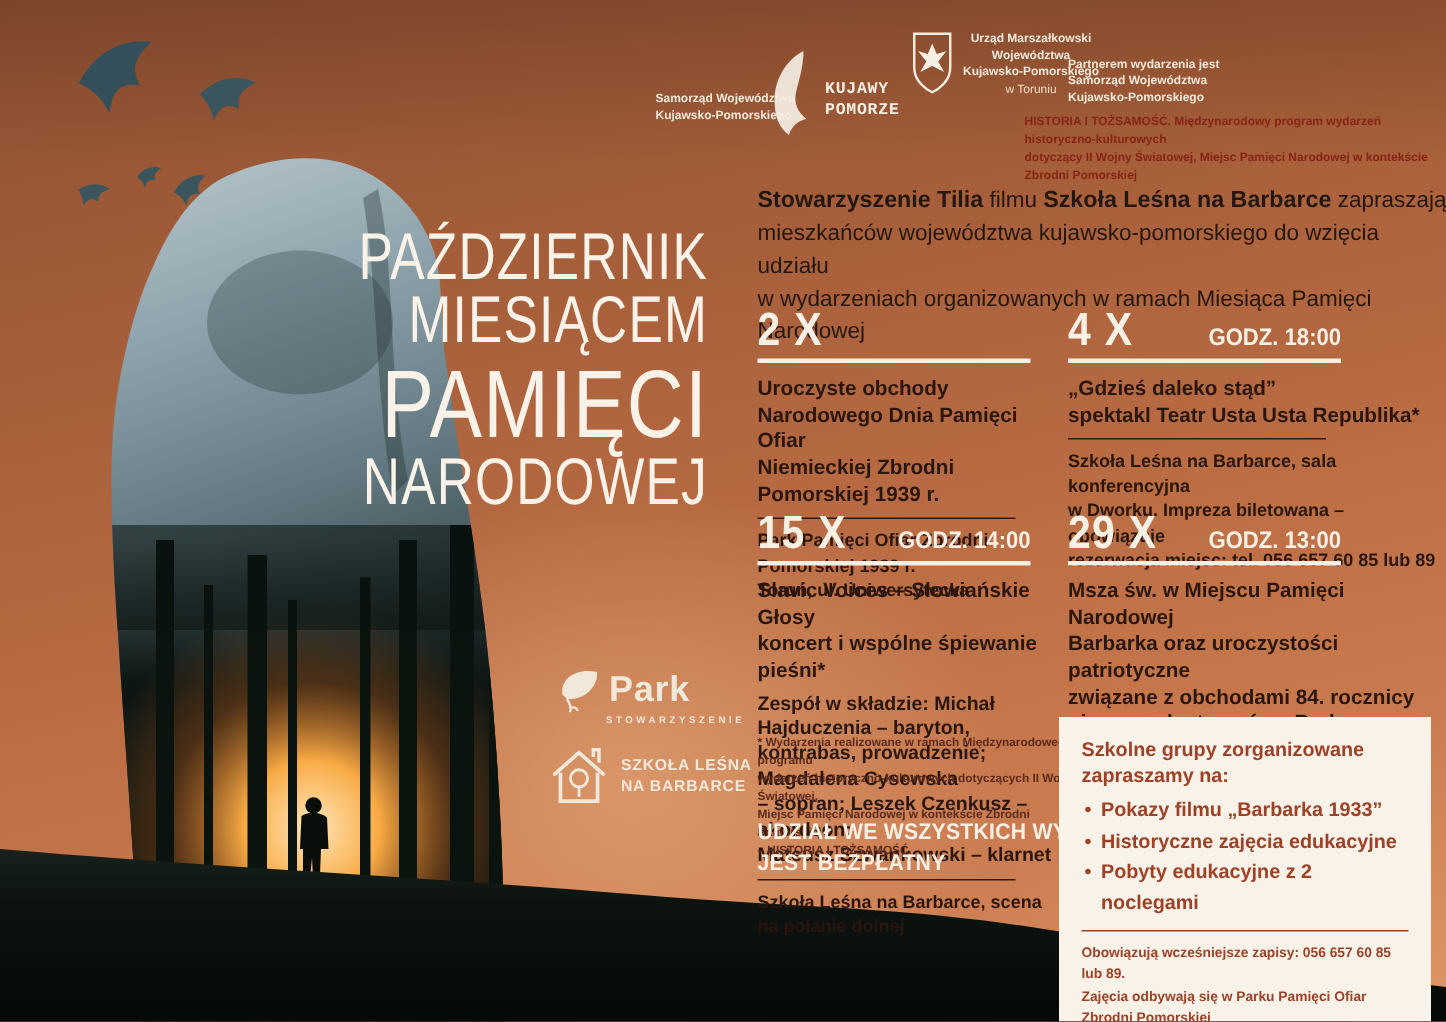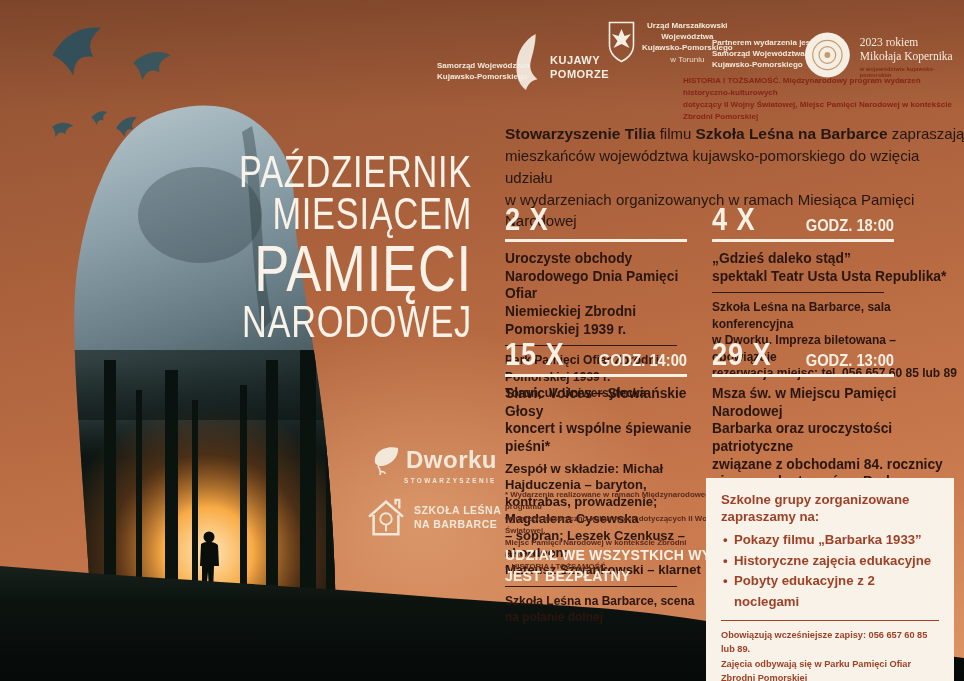--- a/index.html
+++ b/index.html
@@ -10,21 +10,21 @@
       radial-gradient(500px 300px at 100% 100%, rgba(240,170,110,.35), rgba(240,170,110,0) 70%),
       linear-gradient(180deg, rgba(80,40,22,.28), rgba(80,40,22,0) 16%),
       linear-gradient(168deg, #8e5133 0%, #a55e3a 28%, #ba6c43 54%, #c97a4e 76%, #d48a5f 100%);}
   .art{position:absolute;left:0;top:0;width:964px;height:681px;}
   .pre{white-space:pre-line;}
 
   
   .hlogo-text{position:absolute;font-size:8px;font-weight:700;color:#f3e9da;line-height:1.35;}
   .samorzad{left:437px;top:61px;}
   .kujawy-wrap{position:absolute;left:508px;top:32px;display:flex;align-items:center;}
-  .kujawy-label{font-size:11px;font-weight:700;color:#f6efe4;line-height:1.25;letter-spacing:.5px;margin-left:6px;margin-top:14px;}
+  .kujawy-label{font-size:11px;font-weight:700;color:#f6efe4;line-height:1.25;letter-spacing:.5px;margin-left:6px;margin-top:14px;font-family:Liberation Mono, monospace;}
   .urzad-wrap{position:absolute;left:608px;top:21px;display:flex;text-align:center;}
   .urzad-text{margin-left:7px;font-size:8px;font-weight:700;color:#f3e9da;line-height:1.35;}
   .urzad-city{font-weight:400;color:#ecd9c4;margin-top:2px;font-size:8px;}
   .partner{left:712px;top:38px;}
   .kop-wrap{position:absolute;left:803px;top:30px;display:flex;align-items:flex-start;}
   .kop-text{margin-left:8px;margin-top:6px;font-family:"Liberation Serif",serif;font-size:11.5px;line-height:1.2;color:#f5ecdf;}
   .kop-sub{font-family:"Liberation Sans",sans-serif;font-size:5.5px;font-weight:700;color:#7c2a18;margin-top:2px;letter-spacing:.2px;}
   .program-note{position:absolute;left:683px;top:75px;width:278px;font-size:8px;font-weight:700;color:#872415;line-height:1.5;}
 
   
@@ -169,33 +169,20 @@
 Województwa
 Kujawsko-Pomorskiego</div>
       <div class="urzad-city">w Toruniu</div>
     </div>
   </div>
 
   <div class="hlogo-text partner pre">Partnerem wydarzenia jest
 Samorząd Województwa
 Kujawsko-Pomorskiego</div>
 
-  <div class="kop-wrap">
-    <svg width="50" height="50" viewBox="0 0 50 50">
-      <circle cx="25" cy="25" r="23" fill="#f5eee3"></circle>
-      <circle cx="25" cy="25" r="15" fill="none" stroke="#c69a6c" stroke-width="1.2"></circle>
-      <circle cx="25" cy="25" r="8.5" fill="none" stroke="#c69a6c" stroke-width="1.2"></circle>
-      <circle cx="25" cy="25" r="3" fill="#c69a6c"></circle>
-    </svg>
-    <div class="kop-text">
-      <div class="pre">2023 rokiem
-Mikołaja Kopernika</div>
-      <div class="kop-sub">w województwie kujawsko-pomorskim</div>
-    </div>
-  </div>
 
   <div class="program-note pre">HISTORIA I TOŻSAMOŚĆ. Międzynarodowy program wydarzeń historyczno-kulturowych
 dotyczący II Wojny Światowej, Miejsc Pamięci Narodowej w kontekście Zbrodni Pomorskiej</div>
 
   <div class="title">
     <div class="t-s">PAŹDZIERNIK</div>
     <div class="t-s">MIESIĄCEM</div>
     <div class="t-b">PAMIĘCI</div>
     <div class="t-s">NARODOWEJ</div>
   </div>
@@ -277,21 +264,21 @@
 Zajęcia odbywają się w Parku Pamięci Ofiar Zbrodni Pomorskiej
 w Toruniu, Forcie VII, MPN Barbarka.</div>
   </div>
 
   <div class="tilia">
     <div class="tilia-row">
       <svg width="28" height="30" viewBox="0 0 28 30">
         <path d="M3,18 C1,7 13,0 26,3 C27,12 18,22 6,21 Z" fill="#f2e8da"></path>
         <path d="M6,21 C8,24 9,27 8,30 M8,27 C11,26 13,27 13,29" stroke="#f2e8da" stroke-width="1.6" fill="none"></path>
       </svg>
-      <span class="tilia-name">Dworku</span>
+      <span class="tilia-name">Park</span>
     </div>
     <div class="tilia-sub">STOWARZYSZENIE</div>
   </div>
 
   <div class="szkola">
     <svg width="40" height="42" viewBox="0 0 42 44">
       <path d="M4,21 L21,6 L38,21" fill="none" stroke="#f2e8da" stroke-width="2.6" stroke-linecap="round"></path>
       <path d="M31,9 L31,4 L35,4 L35,13" fill="none" stroke="#f2e8da" stroke-width="2.4"></path>
       <path d="M8,20 L8,40 L34,40 L34,20" fill="none" stroke="#f2e8da" stroke-width="2.6"></path>
       <circle cx="21" cy="24" r="6" fill="none" stroke="#f2e8da" stroke-width="2"></circle>

